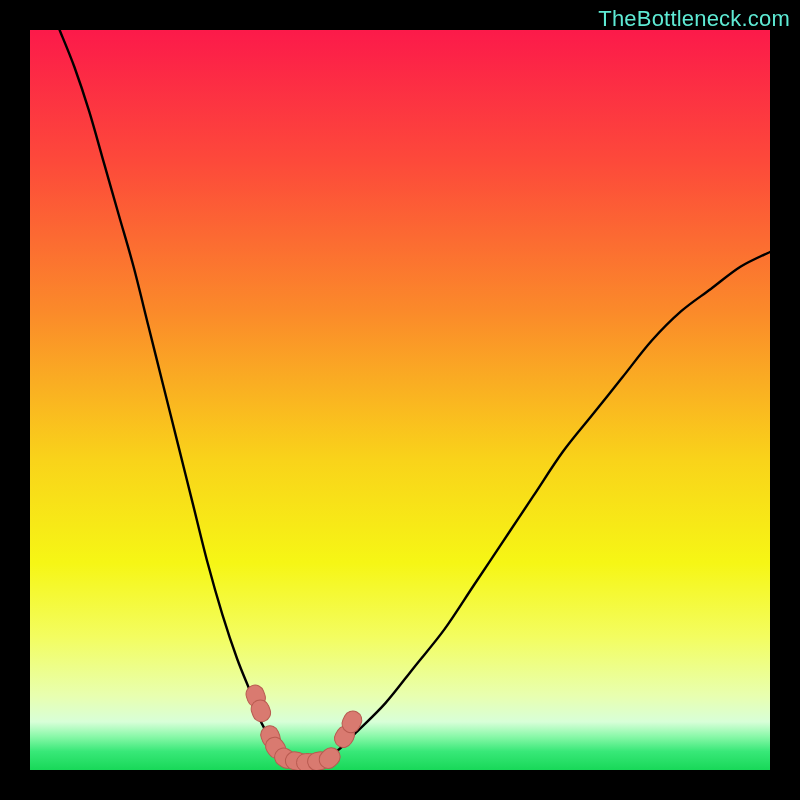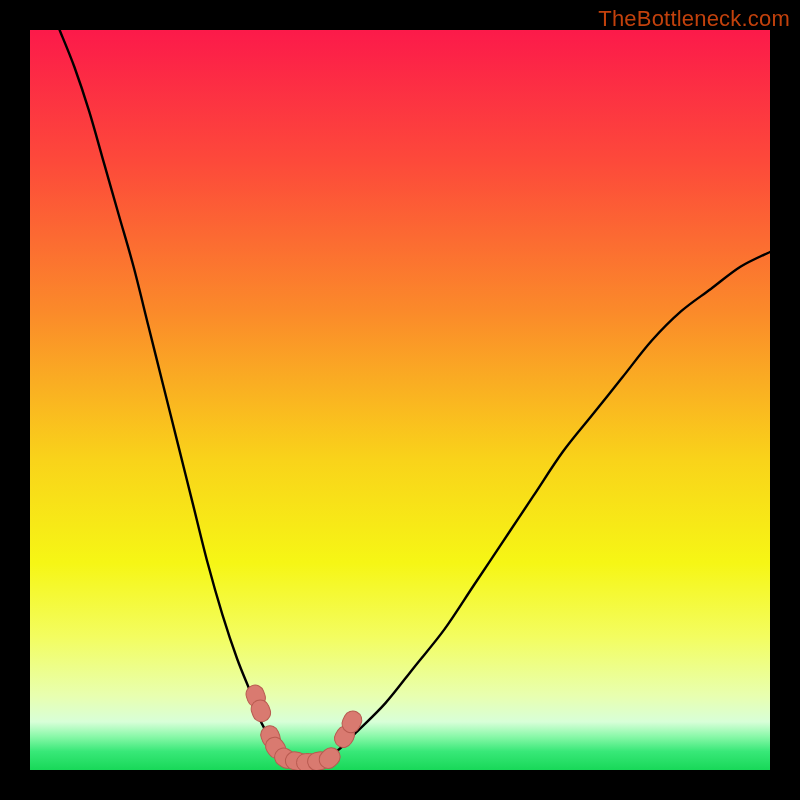--- a/index.html
+++ b/index.html
@@ -28,21 +28,21 @@
     overflow: hidden;
   }
   .gradient {
     position: absolute;
     inset: 0;
   }
   .watermark {
     position: absolute;
     top: 6px;
     right: 10px;
-    color: #c2410c;
+    color: #5eead4;
     font-size: 22px;
     font-weight: 500;
     letter-spacing: 0.2px;
     user-select: none;
   }
   svg.curves {
     position: absolute;
     inset: 0;
   }
 </style>

